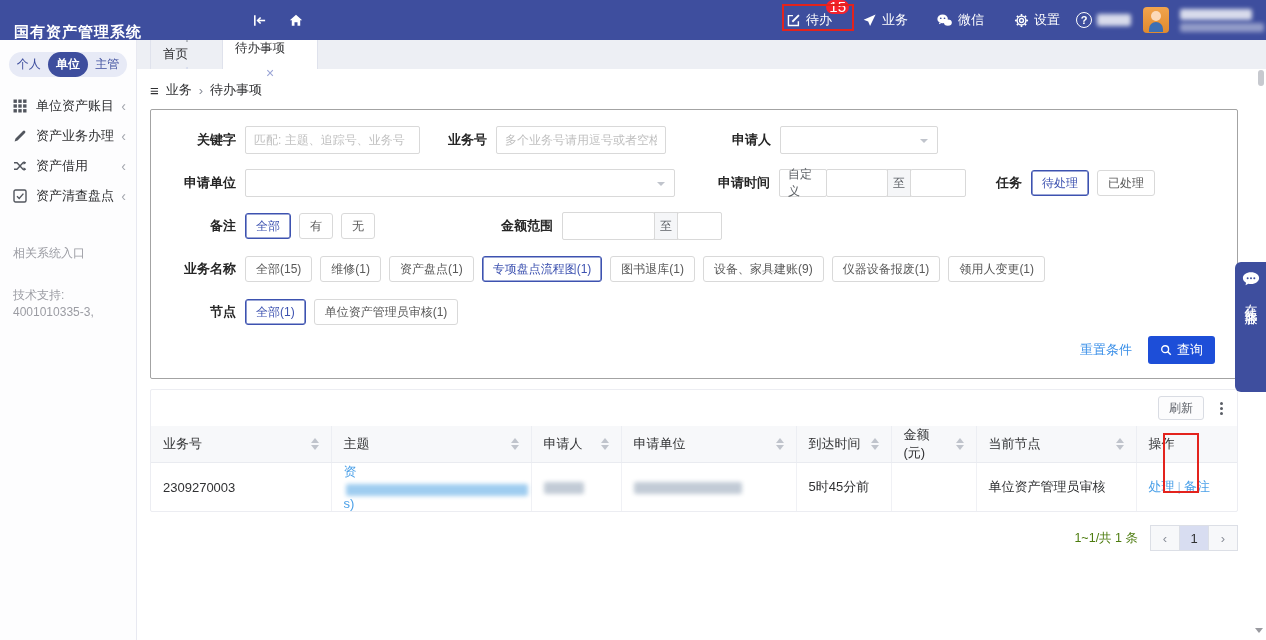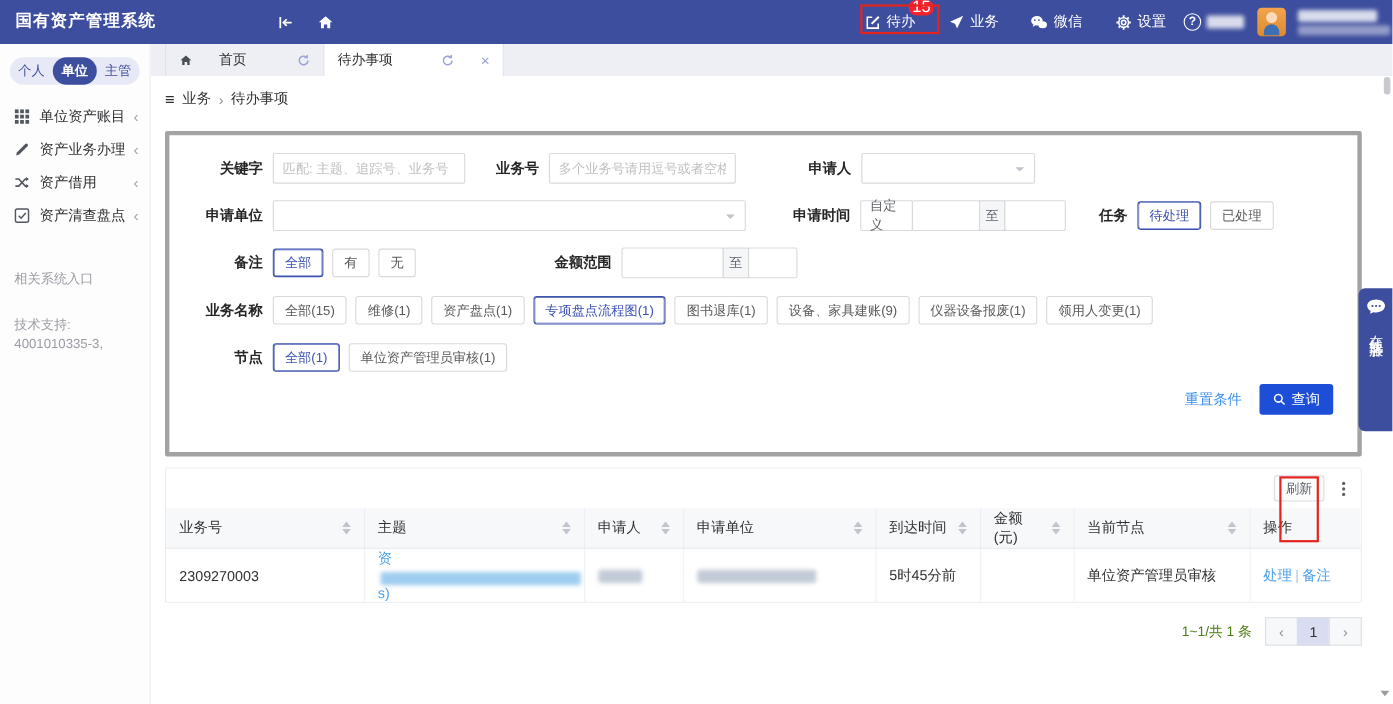--- a/index.html
+++ b/index.html
@@ -2,21 +2,21 @@
 <html><head>
 <meta charset="utf-8">
 <style>
   * { margin:0; padding:0; box-sizing:border-box; }
   html,body { width:1266px; height:640px; overflow:hidden; background:#fff;
     font-family:"Liberation Sans","DejaVu Sans",sans-serif; }
   body { position:relative; font-size:13px; color:#303133; }
 
   
   .navbar { position:absolute; left:0; top:0; width:1266px; height:40px; background:#3e4e9e; }
-  .nav-title { position:absolute; left:14px; top:0; line-height:40px; color:#fff; font-size:15px; font-weight:bold; letter-spacing:1px; }
+  .nav-title { position:absolute; left:14px; top:12px; line-height:40px; color:#fff; font-size:15px; font-weight:bold; letter-spacing:1px; }
   .nav-ic { position:absolute; top:0; height:40px; display:flex; align-items:center; cursor:pointer; }
   .nav-ic.collapse { left:252px; } .nav-ic.homeic { left:288px; }
   .nav-right { position:absolute; left:786px; top:0; height:40px; display:flex; align-items:center; }
   .nav-item { position:relative; display:flex; align-items:center; gap:5px; color:#fff; font-size:13px; cursor:pointer; white-space:nowrap; }
   .badge { position:absolute; top:-11px; right:-17px; min-width:17px; height:14px; line-height:14px;
     background:#f5222d; color:#fff; font-size:15px; text-align:center; border-radius:8px; padding:0 3px; }
   .ml1{margin-left:30px;} .ml2{margin-left:28px;} .ml3{margin-left:30px;} .ml4{margin-left:16px;} .ml5{margin-left:12px;}
   .qmark { width:16px; height:16px; border:1.3px solid #fff; border-radius:50%; color:#fff; font-size:11px;
     display:flex; align-items:center; justify-content:center; font-weight:bold; }
   .redact { display:inline-block; height:12px; border-radius:2px; filter:blur(2px); background:#c2cbd6; }
@@ -35,31 +35,31 @@
   .menu { margin-top:14px; }
   .mitem { height:30px; display:flex; align-items:center; padding:0 10px 0 13px; cursor:pointer; color:#303133; font-size:13px; }
   .mitem svg { margin-right:9px; flex:none; }
   .mitem .chev { margin-left:auto; color:#a3a6ad; font-size:14px; line-height:1; }
   .side-gray { color:#9b9ca3; font-size:12px; padding-left:13px; }
   .sg1 { margin-top:34px; } .sg2 { margin-top:25px; width:122px; line-height:17px; }
 
   
   .main { position:absolute; left:137px; top:40px; width:1129px; height:600px; background:#fff; }
   .tabbar { height:29px; background:#edeff4; display:flex; }
-  .tab { display:flex; align-items:center; gap:24px; padding:0 12px; font-size:12.5px; color:#303133;
-         border-right:1px solid #dfe2ec; cursor:pointer; }
+  .tab { display:flex; align-items:center; gap:4px; padding:0 12px; font-size:12.5px; color:#303133;
+         border-right:1px solid #dfe2ec; cursor:pointer;flex-direction:column; }
   .tab.first { margin-left:13px; border-left:1px solid #dfe2ec; }
   .tab.active { background:#fff; }
   .tab .x { color:#9aa4d6; font-size:14px; }
   .content { padding:8px 28px 0 13px; }
   .crumb { display:flex; align-items:center; gap:7px; height:22px; margin-top:2px; font-size:13px; color:#303133; }
   .crumb .ham { font-size:15px; font-weight:bold; cursor:pointer; }
 
   
-  .fpanel { margin-top:18px; background:#fff; border:4px solid #a3a3a3; border-radius:2px; padding:16px 20px 24px 20px; }
+  .fpanel { margin-top:8px; background:#fff; border:1px solid #a3a3a3; border-radius:2px; padding:16px 20px 4px 20px; }
   .frow { display:flex; align-items:center; height:28px; margin-bottom:15px; }
   .flabel { font-weight:bold; color:#262626; text-align:right; margin-right:9px; flex:none; font-size:13px; }
   .w65{width:65px;} .w67{width:67px;} .w95{width:95px;} .w105{width:105px;} .w56{width:56px;} .w178{width:178px;}
   .inp { height:28px; border:1px solid #d9d9d9; border-radius:2px; padding:0 8px; font-size:12px; color:#303133; outline:none; background:#fff; }
   .inp::placeholder { color:#bfbfbf; }
   .sel { position:relative; height:28px; border:1px solid #d9d9d9; border-radius:2px; background:#fff; cursor:pointer; }
   .sel::after { content:""; position:absolute; right:9px; top:12px; border:4px solid transparent; border-top-color:#c0c4cc; }
   .zhi { width:24px; height:28px; background:#f5f6f8; border:1px solid #d9d9d9; margin-left:-1px;
          display:flex; align-items:center; justify-content:center; font-size:12px; color:#5f6368; flex:none; }
   .joined { margin-left:-1px; }

